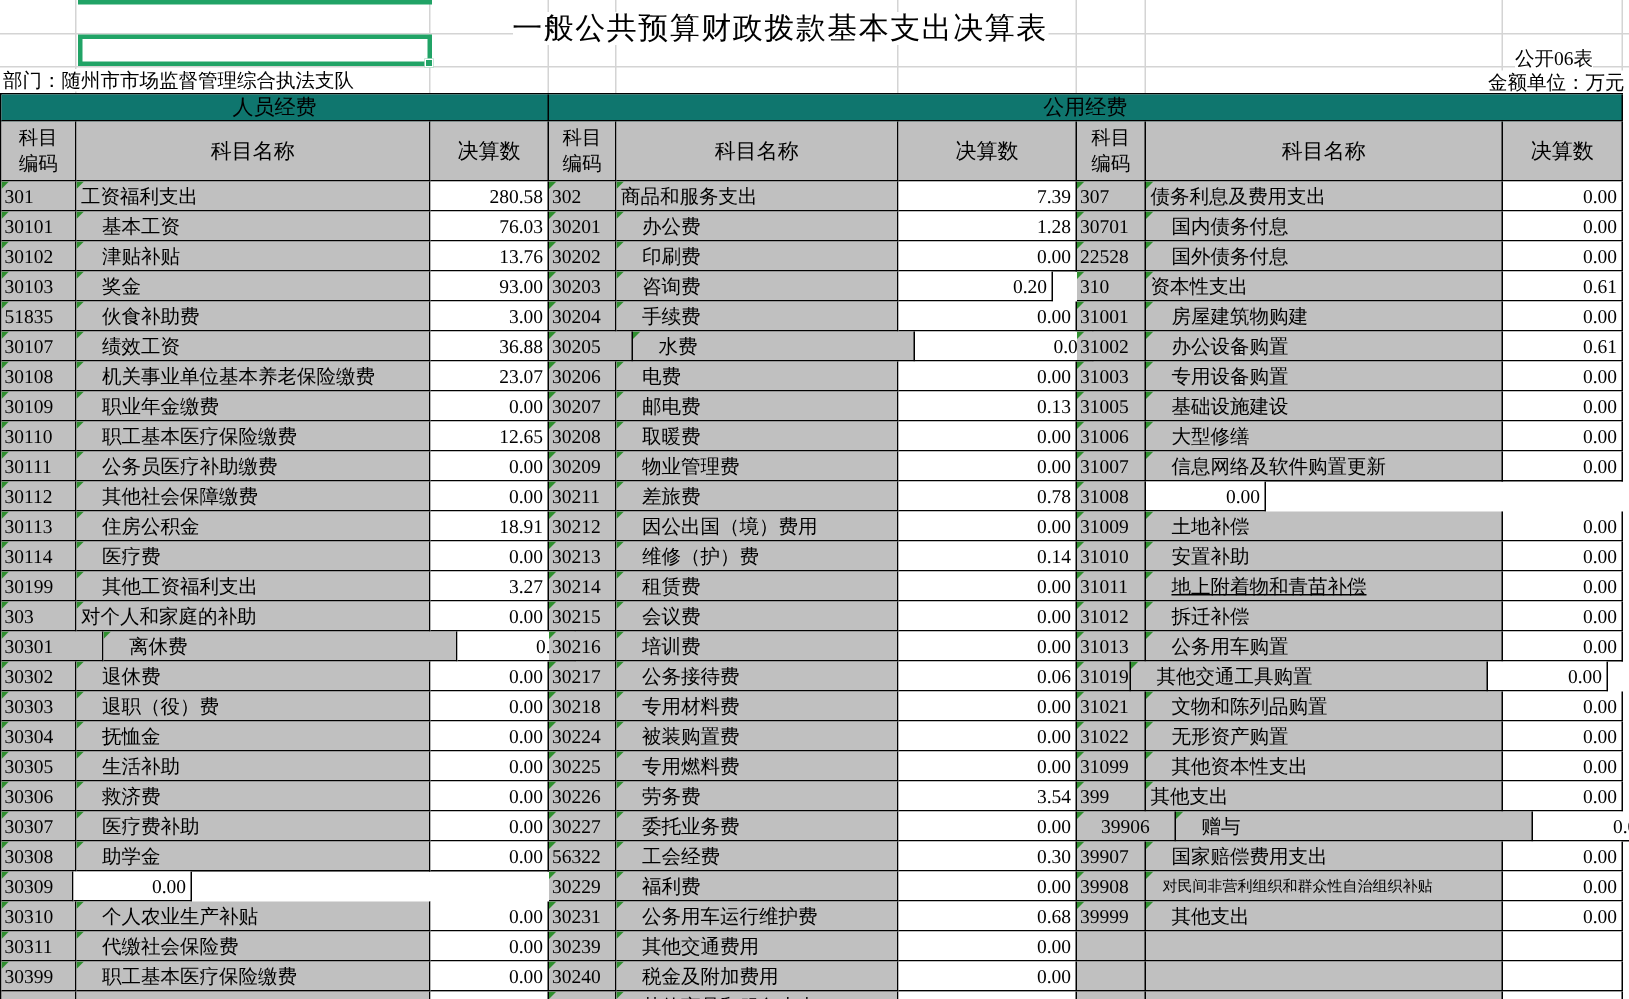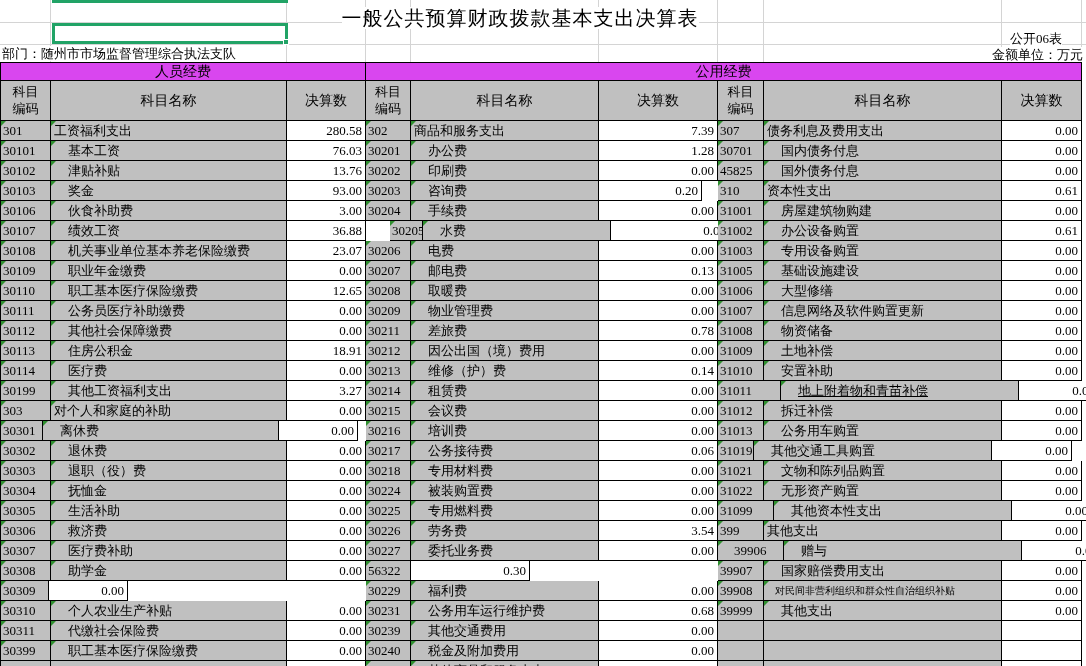--- a/index.html
+++ b/index.html
@@ -14,21 +14,21 @@
   #title-wrap{top:5px;left:0;width:1040px;text-align:center;font-size:20px;letter-spacing:1px;}
   #dept{top:45px;left:2px;font-size:13px;}
   #tableno{top:30px;left:940px;width:122px;text-align:right;font-size:13px;}
   #unit{top:46px;left:940px;width:143px;text-align:right;font-size:13px;}
   
   #sel-topbar{position:absolute;left:52px;top:0;width:236px;height:3px;background:#21a366;}
   #sel-box{position:absolute;left:52px;top:23px;width:236px;height:21px;border:3px solid #21a366;background:transparent;}
   #sel-handle{position:absolute;right:-4px;bottom:-4px;width:6px;height:6px;background:#21a366;border:1px solid #fff;}
   
   #table{position:absolute;left:0;top:62px;width:1082px;height:605px;border-top:1px solid #000;border-left:1px solid #000;}
-  .band{position:absolute;top:0;height:18px;background:#d946ef;border-right:1px solid #000;border-bottom:1px solid #000;
+  .band{position:absolute;top:0;height:18px;background:#0f766e;border-right:1px solid #000;border-bottom:1px solid #000;
         display:flex;align-items:center;justify-content:center;font-size:14px;}
   .hdr{position:absolute;top:18px;height:40px;display:flex;}
   .hcell{background:#c0c0c0;border-right:1px solid #000;border-bottom:1px solid #000;display:flex;align-items:center;justify-content:center;font-size:14px;text-align:center;}
   .hcode-inner{display:block;width:29px;line-height:1.25;font-size:13px;}
   .rows{position:absolute;top:58px;}
   .partial{position:absolute;top:598px;height:6px;overflow:hidden;}
   .row{display:flex;height:20px;}
   .cell{position:relative;border-right:1px solid #000;border-bottom:1px solid #000;display:flex;align-items:center;overflow:hidden;}
   .c-code{background:#c0c0c0;font-size:13px;padding-left:2px;}
   .c-name{background:#c0c0c0;font-size:13px;padding-left:3px;white-space:nowrap;}
@@ -124,21 +124,21 @@
           <div class="cell c-code tri" style="width: 50px;">30102</div>
           <div class="cell c-name lv2 tri" style="width: 236px;">津贴补贴</div>
           <div class="cell c-val" style="width: 79px;">13.76</div>
         </div>
         <div class="row">
           <div class="cell c-code tri" style="width: 50px;">30103</div>
           <div class="cell c-name lv2 tri" style="width: 236px;">奖金</div>
           <div class="cell c-val" style="width: 79px;">93.00</div>
         </div>
         <div class="row">
-          <div class="cell c-code tri" style="width: 50px;">30106</div>
+          <div class="cell c-code tri" style="width: 50px;">51835</div>
           <div class="cell c-name lv2 tri" style="width: 236px;">伙食补助费</div>
           <div class="cell c-val" style="width: 79px;">3.00</div>
         </div>
         <div class="row">
           <div class="cell c-code tri" style="width: 50px;">30107</div>
           <div class="cell c-name lv2 tri" style="width: 236px;">绩效工资</div>
           <div class="cell c-val" style="width: 79px;">36.88</div>
         </div>
         <div class="row">
           <div class="cell c-code tri" style="width: 50px;">30108</div>
@@ -179,21 +179,21 @@
           <div class="cell c-code tri" style="width: 50px;">30199</div>
           <div class="cell c-name lv2 tri" style="width: 236px;">其他工资福利支出</div>
           <div class="cell c-val" style="width: 79px;">3.27</div>
         </div>
         <div class="row">
           <div class="cell c-code tri" style="width: 50px;">303</div>
           <div class="cell c-name lv1 tri" style="width: 236px;">对个人和家庭的补助</div>
           <div class="cell c-val" style="width: 79px;">0.00</div>
         </div>
         <div class="row">
-          <div class="cell c-code tri" style="width: 42px;">30301</div>
+          <div class="cell c-code tri" style="width: 68px;">30301</div>
           <div class="cell c-name lv2 tri" style="width: 236px;">离休费</div>
           <div class="cell c-val" style="width: 79px;">0.00</div>
         </div>
         <div class="row">
           <div class="cell c-code tri" style="width: 50px;">30302</div>
           <div class="cell c-name lv2 tri" style="width: 236px;">退休费</div>
           <div class="cell c-val" style="width: 79px;">0.00</div>
         </div>
         <div class="row">
           <div class="cell c-code tri" style="width: 50px;">30303</div>
@@ -265,21 +265,21 @@
           <div class="cell c-code tri" style="width: 45px;">30203</div>
           <div class="cell c-name lv2 tri" style="width: 188px;">咨询费</div>
           <div class="cell c-val" style="width: 103px;">0.20</div>
         </div>
         <div class="row">
           <div class="cell c-code tri" style="width: 45px;">30204</div>
           <div class="cell c-name lv2 tri" style="width: 188px;">手续费</div>
           <div class="cell c-val" style="width: 119px;">0.00</div>
         </div>
         <div class="row">
-          <div class="cell c-code tri" style="width: 33px; margin-left: 24px;">30205</div>
+          <div class="cell c-code tri" style="width: 56px;">30205</div>
           <div class="cell c-name lv2 tri" style="width: 188px;">水费</div>
           <div class="cell c-val" style="width: 119px;">0.00</div>
         </div>
         <div class="row">
           <div class="cell c-code tri" style="width: 45px;">30206</div>
           <div class="cell c-name lv2 tri" style="width: 188px;">电费</div>
           <div class="cell c-val" style="width: 119px;">0.00</div>
         </div>
         <div class="row">
           <div class="cell c-code tri" style="width: 45px;">30207</div>
@@ -351,20 +351,21 @@
           <div class="cell c-name lv2 tri" style="width: 188px;">劳务费</div>
           <div class="cell c-val" style="width: 119px;">3.54</div>
         </div>
         <div class="row">
           <div class="cell c-code tri" style="width: 45px;">30227</div>
           <div class="cell c-name lv2 tri" style="width: 188px;">委托业务费</div>
           <div class="cell c-val" style="width: 119px;">0.00</div>
         </div>
         <div class="row">
           <div class="cell c-code tri" style="width: 45px;">56322</div>
+          <div class="cell c-name lv2 tri" style="width: 188px;">工会经费</div>
           <div class="cell c-val" style="width: 119px;">0.30</div>
         </div>
         <div class="row">
           <div class="cell c-code tri" style="width: 45px;">30229</div>
           <div class="cell c-name lv2 tri" style="width: 188px;">福利费</div>
           <div class="cell c-val" style="width: 119px;">0.00</div>
         </div>
         <div class="row">
           <div class="cell c-code tri" style="width: 45px;">30231</div>
           <div class="cell c-name lv2 tri" style="width: 188px;">公务用车运行维护费</div>
@@ -386,21 +387,21 @@
           <div class="cell c-code tri" style="width: 46px;">307</div>
           <div class="cell c-name lv1 tri" style="width: 238px;">债务利息及费用支出</div>
           <div class="cell c-val" style="width: 80px;">0.00</div>
         </div>
         <div class="row">
           <div class="cell c-code tri" style="width: 46px;">30701</div>
           <div class="cell c-name lv2 tri" style="width: 238px;">国内债务付息</div>
           <div class="cell c-val" style="width: 80px;">0.00</div>
         </div>
         <div class="row">
-          <div class="cell c-code tri" style="width: 46px;">45825</div>
+          <div class="cell c-code tri" style="width: 46px;">22528</div>
           <div class="cell c-name lv2 tri" style="width: 238px;">国外债务付息</div>
           <div class="cell c-val" style="width: 80px;">0.00</div>
         </div>
         <div class="row">
           <div class="cell c-code tri" style="width: 46px;">310</div>
           <div class="cell c-name lv1 tri" style="width: 238px;">资本性支出</div>
           <div class="cell c-val" style="width: 80px;">0.61</div>
         </div>
         <div class="row">
           <div class="cell c-code tri" style="width: 46px;">31001</div>
@@ -427,35 +428,34 @@
           <div class="cell c-name lv2 tri" style="width: 238px;">大型修缮</div>
           <div class="cell c-val" style="width: 80px;">0.00</div>
         </div>
         <div class="row">
           <div class="cell c-code tri" style="width: 46px;">31007</div>
           <div class="cell c-name lv2 tri" style="width: 238px;">信息网络及软件购置更新</div>
           <div class="cell c-val" style="width: 80px;">0.00</div>
         </div>
         <div class="row">
           <div class="cell c-code tri" style="width: 46px;">31008</div>
-          <div class="cell c-name lv2 tri" style="width: 238px;">物资储备</div>
           <div class="cell c-val" style="width: 80px;">0.00</div>
         </div>
         <div class="row">
           <div class="cell c-code tri" style="width: 46px;">31009</div>
           <div class="cell c-name lv2 tri" style="width: 238px;">土地补偿</div>
           <div class="cell c-val" style="width: 80px;">0.00</div>
         </div>
         <div class="row">
           <div class="cell c-code tri" style="width: 46px;">31010</div>
           <div class="cell c-name lv2 tri" style="width: 238px;">安置补助</div>
           <div class="cell c-val" style="width: 80px;">0.00</div>
         </div>
         <div class="row">
-          <div class="cell c-code tri" style="width: 63px;">31011</div>
+          <div class="cell c-code tri" style="width: 46px;">31011</div>
           <div class="cell c-name lv2 tri" style="width: 238px; text-decoration: underline;">地上附着物和青苗补偿</div>
           <div class="cell c-val" style="width: 80px;">0.00</div>
         </div>
         <div class="row">
           <div class="cell c-code tri" style="width: 46px;">31012</div>
           <div class="cell c-name lv2 tri" style="width: 238px;">拆迁补偿</div>
           <div class="cell c-val" style="width: 80px;">0.00</div>
         </div>
         <div class="row">
           <div class="cell c-code tri" style="width: 46px;">31013</div>
@@ -471,21 +471,21 @@
           <div class="cell c-code tri" style="width: 46px;">31021</div>
           <div class="cell c-name lv2 tri" style="width: 238px;">文物和陈列品购置</div>
           <div class="cell c-val" style="width: 80px;">0.00</div>
         </div>
         <div class="row">
           <div class="cell c-code tri" style="width: 46px;">31022</div>
           <div class="cell c-name lv2 tri" style="width: 238px;">无形资产购置</div>
           <div class="cell c-val" style="width: 80px;">0.00</div>
         </div>
         <div class="row">
-          <div class="cell c-code tri" style="width: 56px;">31099</div>
+          <div class="cell c-code tri" style="width: 46px;">31099</div>
           <div class="cell c-name lv2 tri" style="width: 238px;">其他资本性支出</div>
           <div class="cell c-val" style="width: 80px;">0.00</div>
         </div>
         <div class="row">
           <div class="cell c-code tri" style="width: 46px;">399</div>
           <div class="cell c-name lv1 tri" style="width: 238px;">其他支出</div>
           <div class="cell c-val" style="width: 80px;">0.00</div>
         </div>
         <div class="row">
           <div class="cell c-code tri" style="width: 66px; padding-left: 16px;">39906</div>

